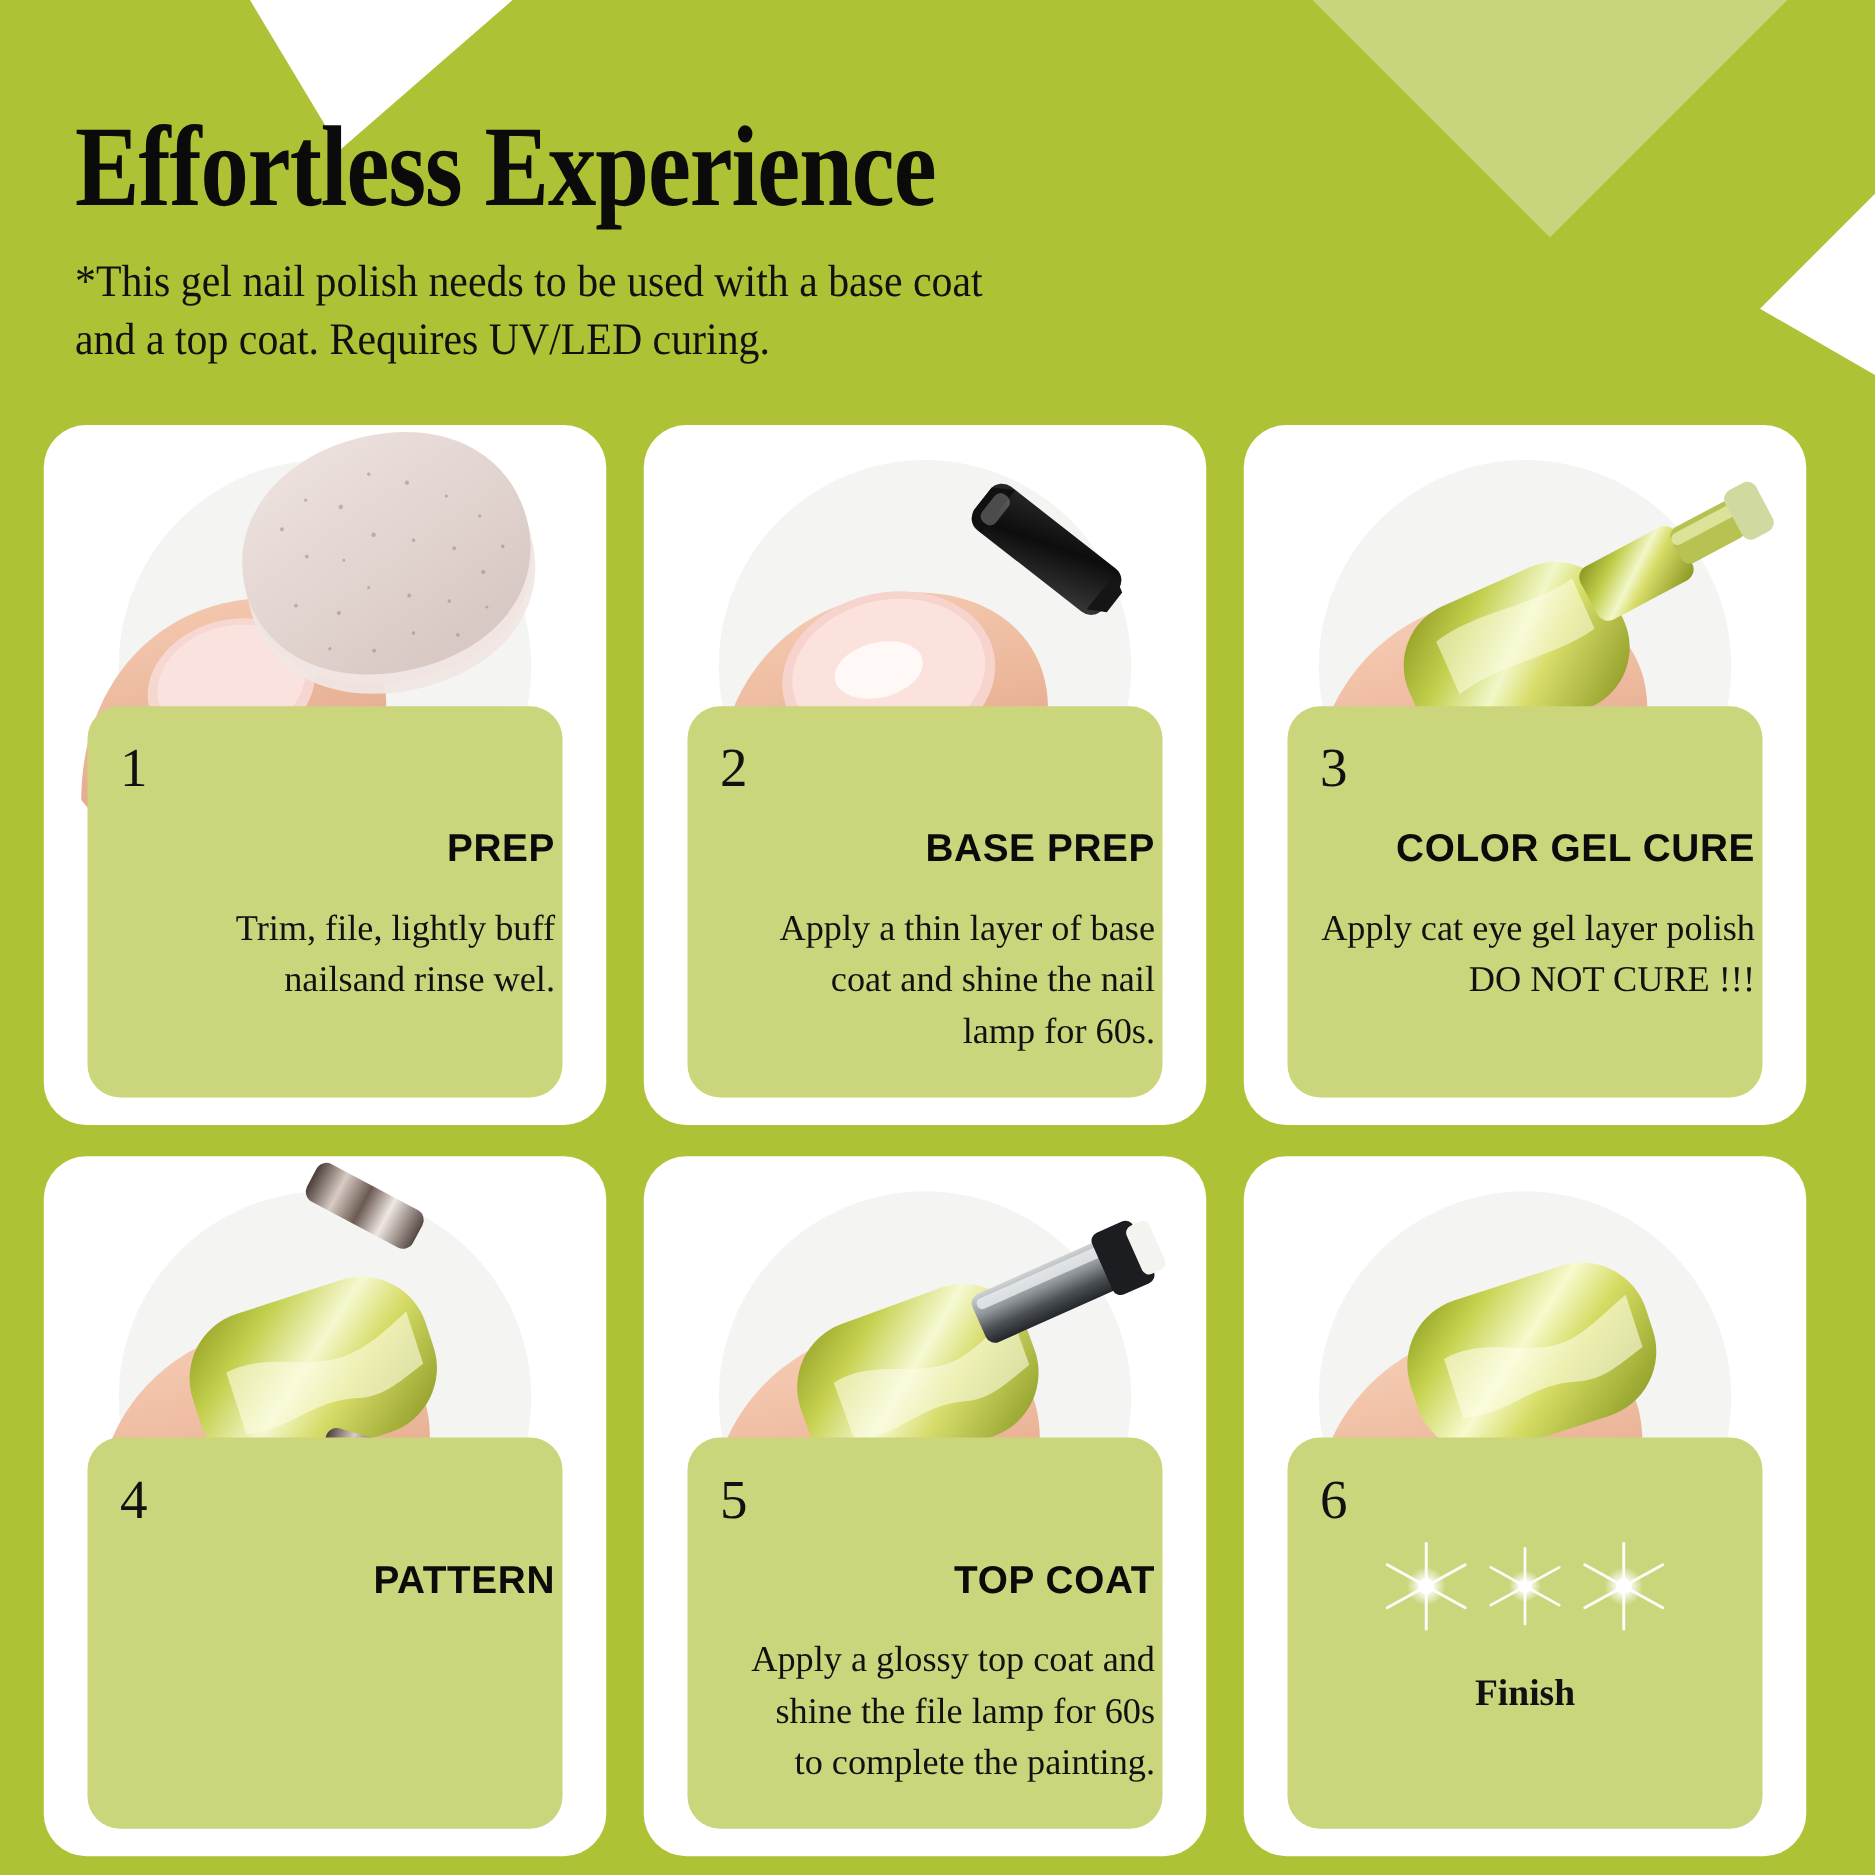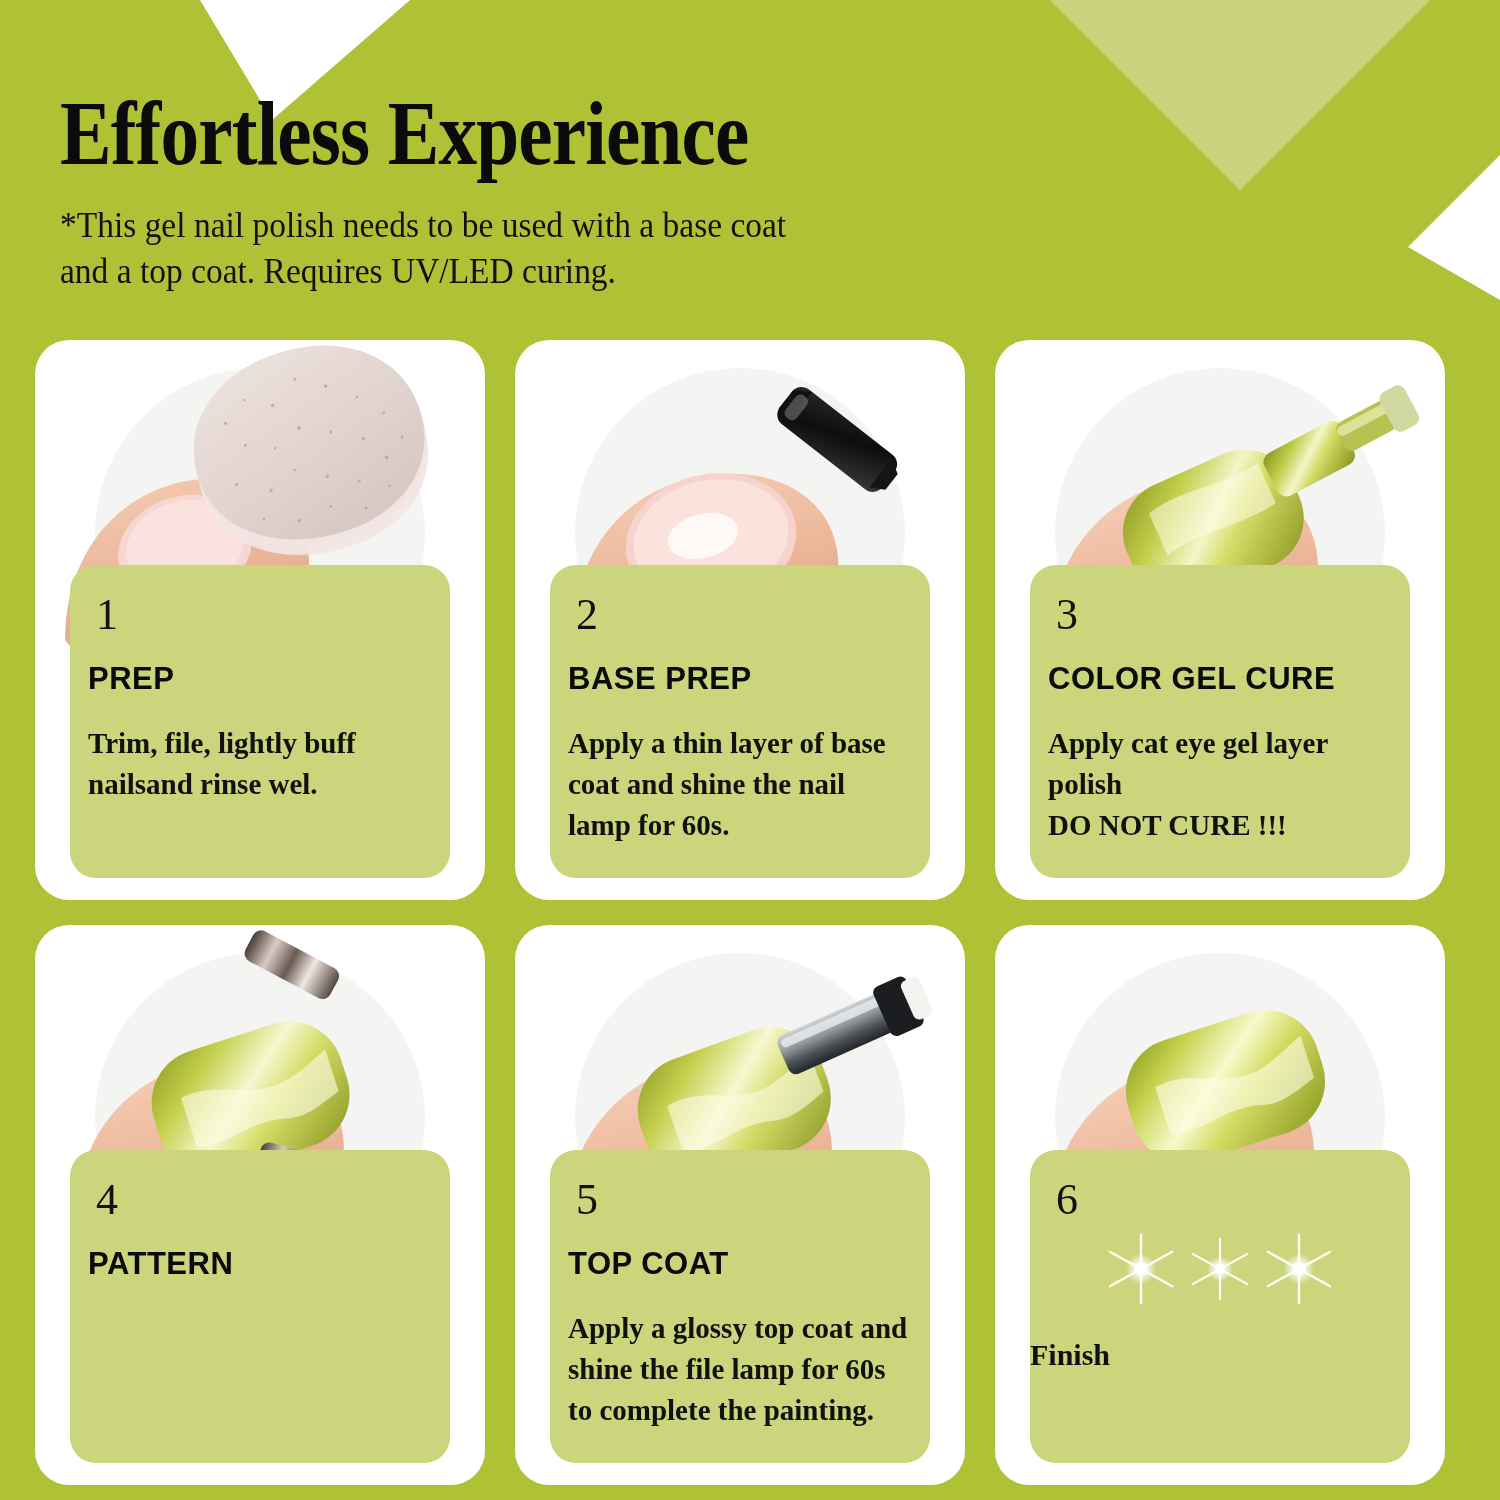--- a/index.html
+++ b/index.html
@@ -91,35 +91,35 @@
     left:26px;top:28px;
     font-family:"Liberation Serif", serif;
     font-size:44px;
     font-weight:400;
     color:#111;
     line-height:1;
   }
   .panel-body{
     position:absolute;
     left:0;right:0;top:96px;
-    text-align:left;
-    padding:0 18px;
+    text-align:right;
+    padding:0 6px;
     box-sizing:border-box;
   }
   .step-title{
     font-family:"Liberation Sans", sans-serif;
     font-weight:700;
     font-size:31px;
     letter-spacing:0.5px;
     color:#0b0b0b;
     margin:0 0 26px 0;
   }
   .step-desc{
     font-family:"Liberation Serif", serif;
-    font-weight:700;
+    font-weight:400;
     font-size:29px;
     line-height:1.42;
     color:#111;
     margin:0;
     white-space:pre-line;
   }
 
   
   .sparkles{
     position:absolute;
@@ -127,21 +127,21 @@
     height:90px;
     z-index:4;
     display:flex;
     align-items:center;
     justify-content:center;
     gap:4px;
   }
   .finish-text{
     position:absolute;
     left:0;right:0;top:188px;
-    text-align:left;
+    text-align:center;
     font-family:"Liberation Serif", serif;
     font-weight:700;
     font-size:30px;
     color:#111;
     z-index:4;
   }
 </style>
 </head>
 <body>
 

